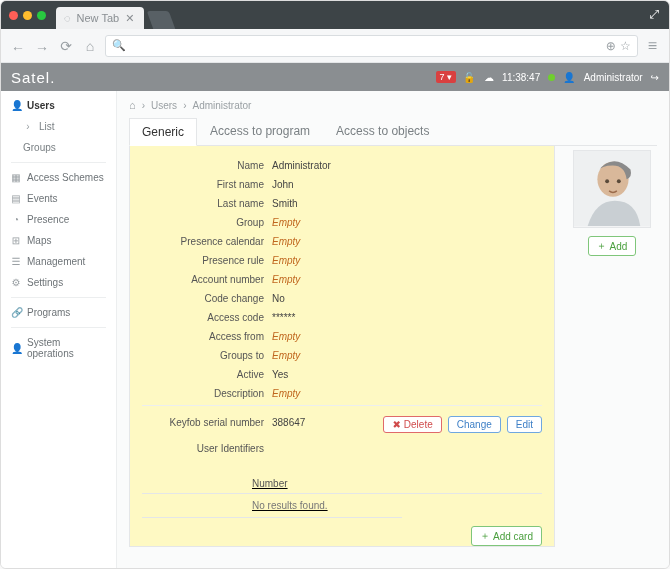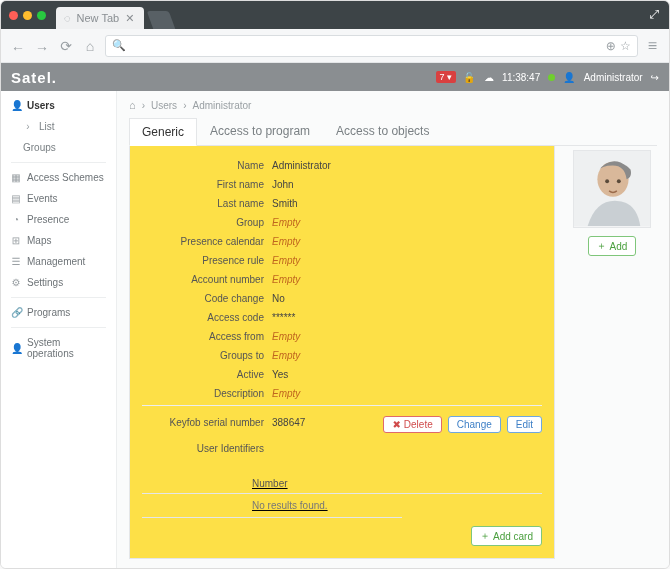--- a/index.html
+++ b/index.html
@@ -16,40 +16,40 @@
   .expand { position:absolute; right:10px; top:6px; color:#fff; font-size:12px;}
   
   .toolbar { height:34px; background:#f6f7f8; display:flex; align-items:center; padding:0 8px; gap:6px; border-bottom:1px solid #e4e6e8;}
   .tbtn { color:#9aa0a4; font-size:14px; width:18px; text-align:center; }
   .omnibox { flex:1; height:22px; background:#fff; border:1px solid #d9dde0; border-radius:3px; display:flex; align-items:center; padding:0 6px; gap:6px;}
   .omnibox input{ flex:1; border:none; outline:none; font-size:11px; color:#555;}
   .omnibox .right{ color:#9aa0a4; font-size:12px; display:flex; gap:4px; align-items:center;}
   .hamburger{ color:#9aa0a4; font-size:16px; padding:0 4px;}
   
   .apphdr { height:28px; background:#8a8e91; display:flex; align-items:center; color:#fff; padding:0 10px; font-size:11px; justify-content:space-between;}
-  .brand { font-weight:bold; font-size:15px; letter-spacing:1px;}
+  .brand { font-weight:normal; font-size:15px; letter-spacing:1px;}
   .hdr-right{ display:flex; align-items:center; gap:8px; font-size:10px;}
   .badge7{ background:#d94040; padding:1px 4px; border-radius:2px; font-size:9px;}
   .statusdot{ width:7px;height:7px;border-radius:50%;background:#6fcf2e; display:inline-block;}
   
   .content{ flex:1; display:flex; overflow:hidden;}
   .sidebar{ width:116px; background:#fff; border-right:1px solid #eceeef; font-size:10px; color:#6d7377; padding-top:4px;}
   .side-item{ display:flex; align-items:center; gap:6px; padding:5px 10px; cursor:pointer;}
   .side-item.sub{ padding-left:22px; color:#7a8084;}
   .side-sep{ height:1px; background:#eceeef; margin:4px 10px;}
   .side-icon{ width:10px; text-align:center; color:#9aa0a4; font-size:10px;}
   .side-item.active{ color:#333; font-weight:bold;}
   .main{ flex:1; background:#fafbfb; padding:8px 12px 12px 12px; overflow:auto;}
   .crumbs{ font-size:10px; color:#9aa0a4; display:flex; gap:6px; align-items:center; margin-bottom:6px;}
   .crumbs .home{ font-size:11px;}
   .tabs{ display:flex; gap:0; border-bottom:1px solid #e4e6e8; font-size:12px;}
   .tabitem{ padding:6px 12px; color:#7a8084; border:1px solid transparent; border-bottom:none; cursor:pointer;}
   .tabitem.active{ background:#fff; border:1px solid #e4e6e8; border-bottom:1px solid #fff; position:relative; top:1px; color:#333;}
   .panel-wrap{ display:flex; gap:12px; align-items:flex-start;}
-  .card{ background:#fde047; border:1px solid #e4e6e8; margin-top:-1px; padding:10px 12px 12px 12px; flex:1;}
+  .card{ background:#fef9c3; border:1px solid #e4e6e8; margin-top:-1px; padding:10px 12px 0 12px; flex:1;}
   .formrow{ display:flex; font-size:10px; padding:4px 0; align-items:center;}
   .formrow .lbl{ width:130px; text-align:right; padding-right:8px; color:#555;}
   .formrow .val{ color:#444;}
   .formrow .empty{ color:#c0671f; font-style:italic;}
   .subhdr{ font-size:10px; color:#555; padding:6px 0 2px 0;}
   .linegrey{ height:1px; background:#eceeef; margin:2px 0 6px 0;}
   .btnrow{ display:flex; gap:6px; justify-content:flex-end; margin-top:4px;}
   .btn{ font-size:10px; padding:2px 8px; border-radius:3px; background:#fff; cursor:pointer; display:inline-flex; align-items:center; gap:3px;}
   .btn.del{ border:1px solid #e06a6a; color:#d04b4b;}
   .btn.chg{ border:1px solid #6fa7e0; color:#3d7fc6;}

